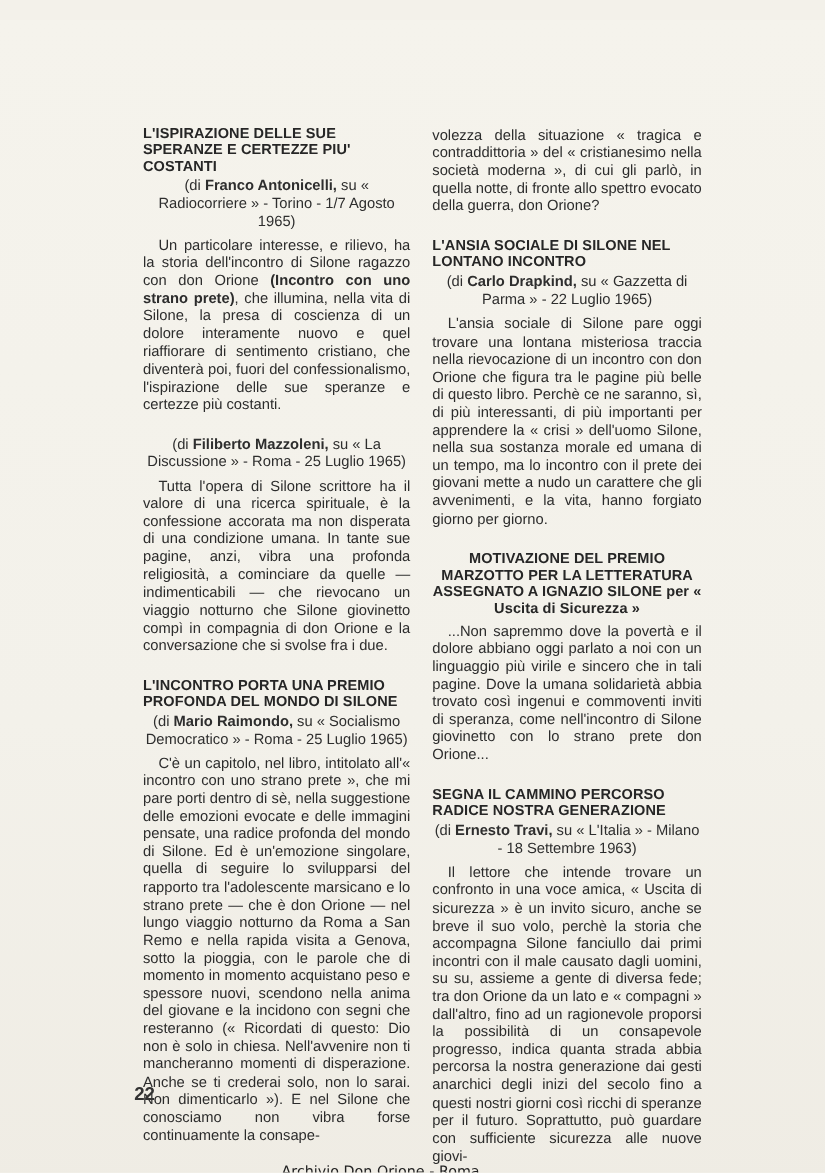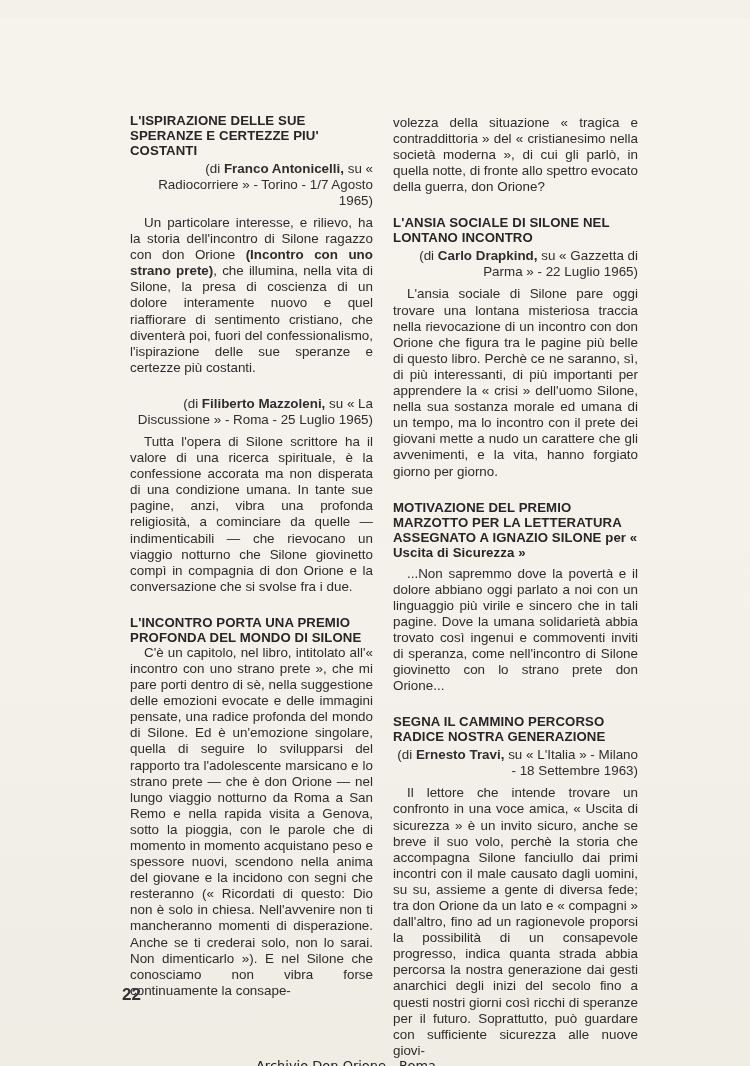--- a/index.html
+++ b/index.html
@@ -22,21 +22,21 @@
   .col.left { left: 130px; width: 243px; }
   .col.right { left: 393px; width: 245px; top: 97px; }
   .article { margin: 0 0 20px 0; }
   .headline {
     font-weight: bold; font-size: 13.2px; line-height: 15px;
     letter-spacing: 0.1px; margin: 0; text-align: left;
     color: #262626;
   }
   .byline {
     margin: 3px 0 6px 0; font-size: 13.4px; line-height: 16px;
-    text-align: right; color: #2e2e2e;
+    text-align: center; color: #2e2e2e;
   }
   .byline .author { font-weight: bold; }
   .body-text { margin: 0; text-indent: 14px; color: #2c2c2c; }
   .body-text.noindent { text-indent: 0; }
   .body-text b { font-weight: bold; }
   .page-number {
     position: absolute; left: 122px; top: 967px;
     font-size: 17px; font-weight: bold; color: #333;
   }
   .archive-footer {
@@ -62,39 +62,40 @@
       <p class="body-text"><span>Un particolare interesse, e rilievo, ha la storia dell'incontro di Silone ragazzo con don Orione </span><b>(Incontro con uno strano prete)</b><span>, che illumina, nella vita di Silone, la presa di coscienza di un dolore interamente nuovo e quel riaffiorare di sentimento cristiano, che diventerà poi, fuori del confessionalismo, l'ispirazione delle sue speranze e certezze più costanti.</span></p>
     </div>
 
     <div class="article">
       <p class="byline"><span>(di </span><span class="author">Filiberto Mazzoleni,</span><span> su « La Discussione » - Roma - 25 Luglio 1965)</span></p>
       <p class="body-text">Tutta l'opera di Silone scrittore ha il valore di una ricerca spirituale, è la confessione accorata ma non disperata di una condizione umana. In tante sue pagine, anzi, vibra una profonda religiosità, a cominciare da quelle — indimenticabili — che rievocano un viaggio notturno che Silone giovinetto compì in compagnia di don Orione e la conversazione che si svolse fra i due.</p>
     </div>
 
     <div class="article">
       <p class="headline">L'INCONTRO PORTA UNA PREMIO PROFONDA DEL MONDO DI SILONE</p>
+      <p class="byline"><span>(di </span><span class="author">Mario Raimondo,</span><span> su « Socialismo Democratico » - Roma - 25 Luglio 1965)</span></p>
       <p class="body-text">C'è un capitolo, nel libro, intitolato all'« incontro con uno strano prete », che mi pare porti dentro di sè, nella suggestione delle emozioni evocate e delle immagini pensate, una radice profonda del mondo di Silone. Ed è un'emozione singolare, quella di seguire lo svilupparsi del rapporto tra l'adolescente marsicano e lo strano prete — che è don Orione — nel lungo viaggio notturno da Roma a San Remo e nella rapida visita a Genova, sotto la pioggia, con le parole che di momento in momento acquistano peso e spessore nuovi, scendono nella anima del giovane e la incidono con segni che resteranno (« Ricordati di questo: Dio non è solo in chiesa. Nell'avvenire non ti mancheranno momenti di disperazione. Anche se ti crederai solo, non lo sarai. Non dimenticarlo »). E nel Silone che conosciamo non vibra forse continuamente la consape-</p>
     </div>
 
   </div>
 
   <div class="col right">
 
     <div class="article">
       <p class="body-text noindent">volezza della situazione « tragica e contraddittoria » del « cristianesimo nella società moderna », di cui gli parlò, in quella notte, di fronte allo spettro evocato della guerra, don Orione?</p>
     </div>
 
     <div class="article">
       <p class="headline">L'ANSIA SOCIALE DI SILONE NEL LONTANO INCONTRO</p>
       <p class="byline"><span>(di </span><span class="author">Carlo Drapkind,</span><span> su « Gazzetta di Parma » - 22 Luglio 1965)</span></p>
       <p class="body-text">L'ansia sociale di Silone pare oggi trovare una lontana misteriosa traccia nella rievocazione di un incontro con don Orione che figura tra le pagine più belle di questo libro. Perchè ce ne saranno, sì, di più interessanti, di più importanti per apprendere la « crisi » dell'uomo Silone, nella sua sostanza morale ed umana di un tempo, ma lo incontro con il prete dei giovani mette a nudo un carattere che gli avvenimenti, e la vita, hanno forgiato giorno per giorno.</p>
     </div>
 
     <div class="article">
-      <p class="headline" style="margin-bottom:6px;">MOTIVAZIONE DEL PREMIO MARZOTTO PER LA LETTERATURA ASSEGNATO A IGNAZIO SILONE per « Uscita di Sicurezza »</p>
+      <p class="headline" style="margin-bottom:6px;text-align:center;">MOTIVAZIONE DEL PREMIO MARZOTTO PER LA LETTERATURA ASSEGNATO A IGNAZIO SILONE per « Uscita di Sicurezza »</p>
       <p class="body-text">...Non sapremmo dove la povertà e il dolore abbiano oggi parlato a noi con un linguaggio più virile e sincero che in tali pagine. Dove la umana solidarietà abbia trovato così ingenui e commoventi inviti di speranza, come nell'incontro di Silone giovinetto con lo strano prete don Orione...</p>
     </div>
 
     <div class="article">
       <p class="headline">SEGNA IL CAMMINO PERCORSO RADICE NOSTRA GENERAZIONE</p>
       <p class="byline"><span>(di </span><span class="author">Ernesto Travi,</span><span> su « L'Italia » - Milano - 18 Settembre 1963)</span></p>
       <p class="body-text">Il lettore che intende trovare un confronto in una voce amica, « Uscita di sicurezza » è un invito sicuro, anche se breve il suo volo, perchè la storia che accompagna Silone fanciullo dai primi incontri con il male causato dagli uomini, su su, assieme a gente di diversa fede; tra don Orione da un lato e « compagni » dall'altro, fino ad un ragionevole proporsi la possibilità di un consapevole progresso, indica quanta strada abbia percorsa la nostra generazione dai gesti anarchici degli inizi del secolo fino a questi nostri giorni così ricchi di speranze per il futuro. Soprattutto, può guardare con sufficiente sicurezza alle nuove giovi-</p>
     </div>
 
   </div>

